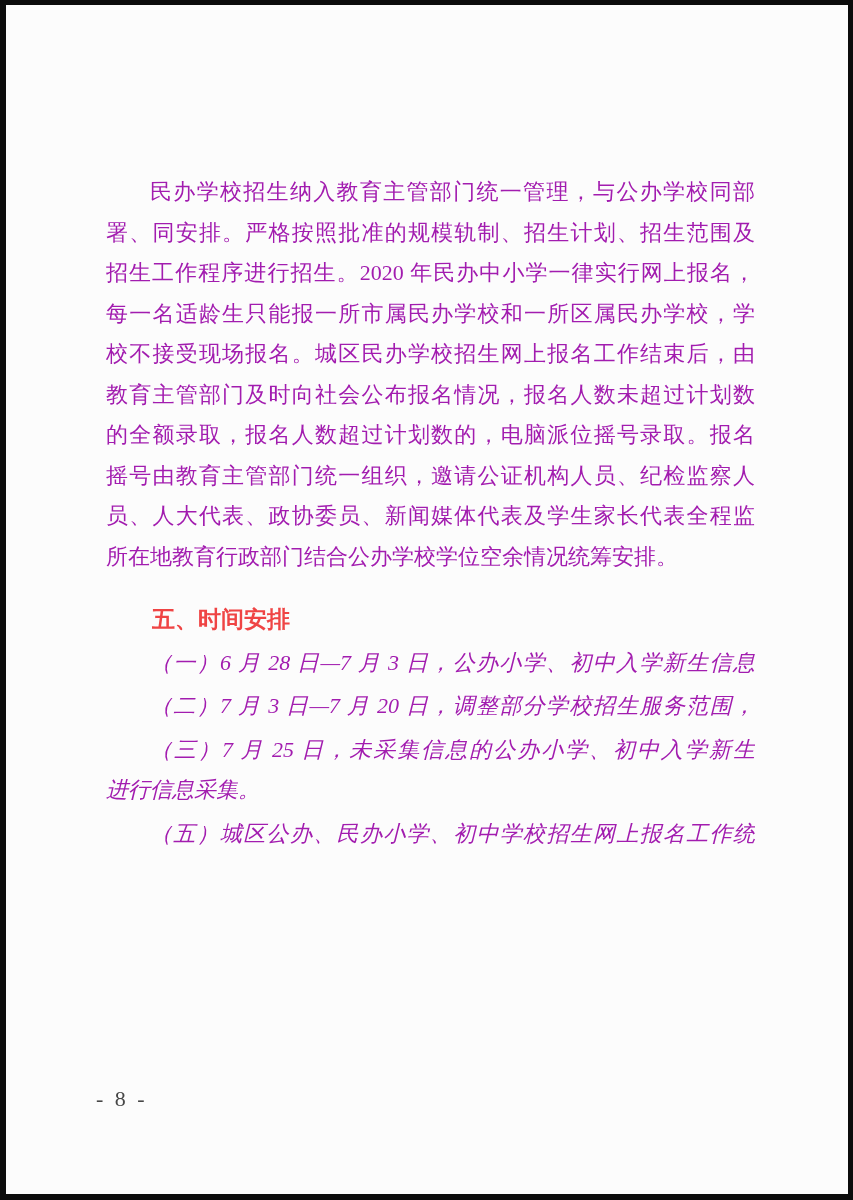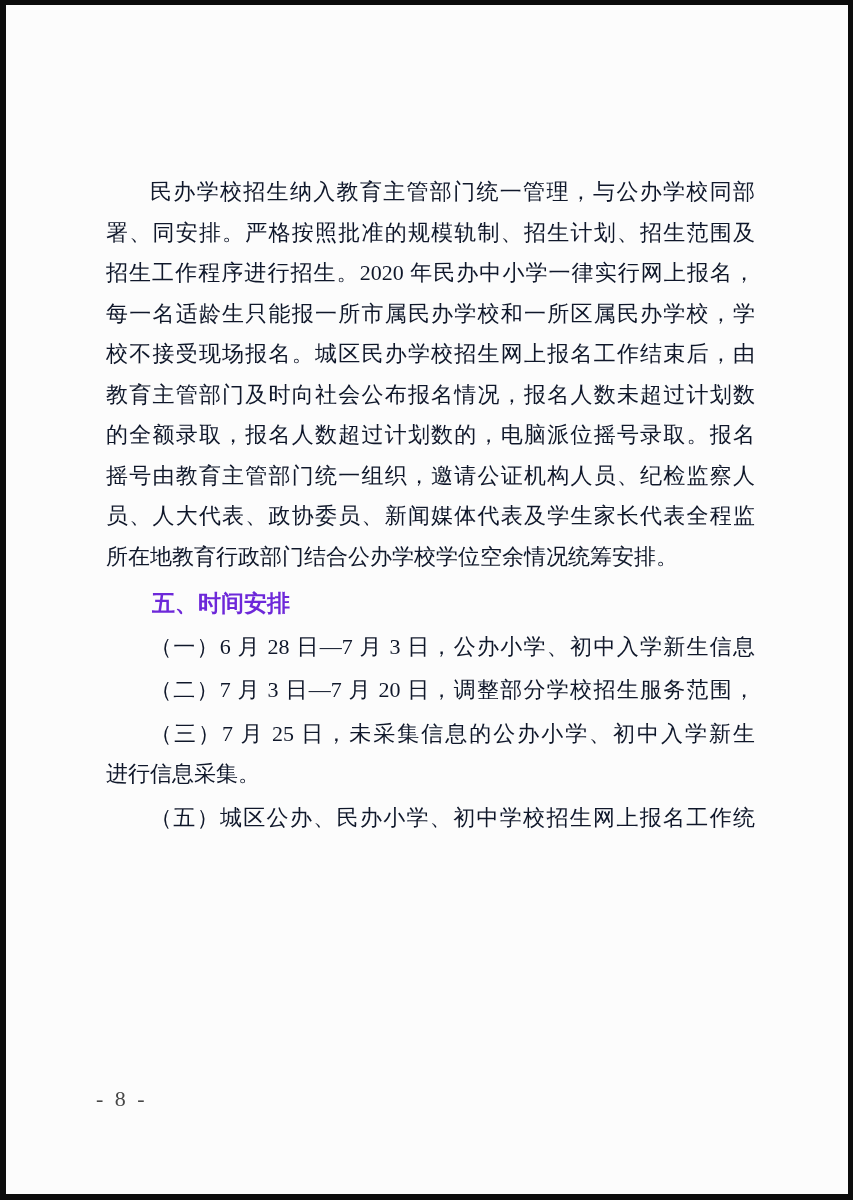--- a/index.html
+++ b/index.html
@@ -20,41 +20,41 @@
     top: 5px;
     left: 6px;
     right: 5px;
     bottom: 6px;
     background: #fcfcfc;
     box-sizing: border-box;
     padding: 167px 93px 0 100px;
     overflow: hidden;
   }
   .para { margin: 0; }
-  .para.item { margin-top: 3px; }
+  .para.item { margin-top: 3px; font-style: italic; }
   .line {
     font-size: 22px;
     line-height: 40.5px;
     height: 40.5px;
-    color: #0f172a;
+    color: #a21caf;
     text-align: justify;
     text-align-last: justify;
     overflow: hidden;
   }
   .line.indent { text-indent: 2em; }
   .line.short { text-align-last: left; }
   .heading {
     font-family: "Liberation Sans", "DejaVu Sans", sans-serif;
     font-weight: 700;
     font-size: 23px;
     line-height: 40.5px;
     height: 40.5px;
-    color: #6d28d9;
+    color: #ef4444;
     text-indent: 2em;
-    margin-top: 6px;
+    margin-top: 22px;
   }
   .page-number {
     position: absolute;
     left: 96px;
     top: 1086px;
     font-size: 22px;
     color: #474747;
     letter-spacing: 3px;
     white-space: pre;
   }

